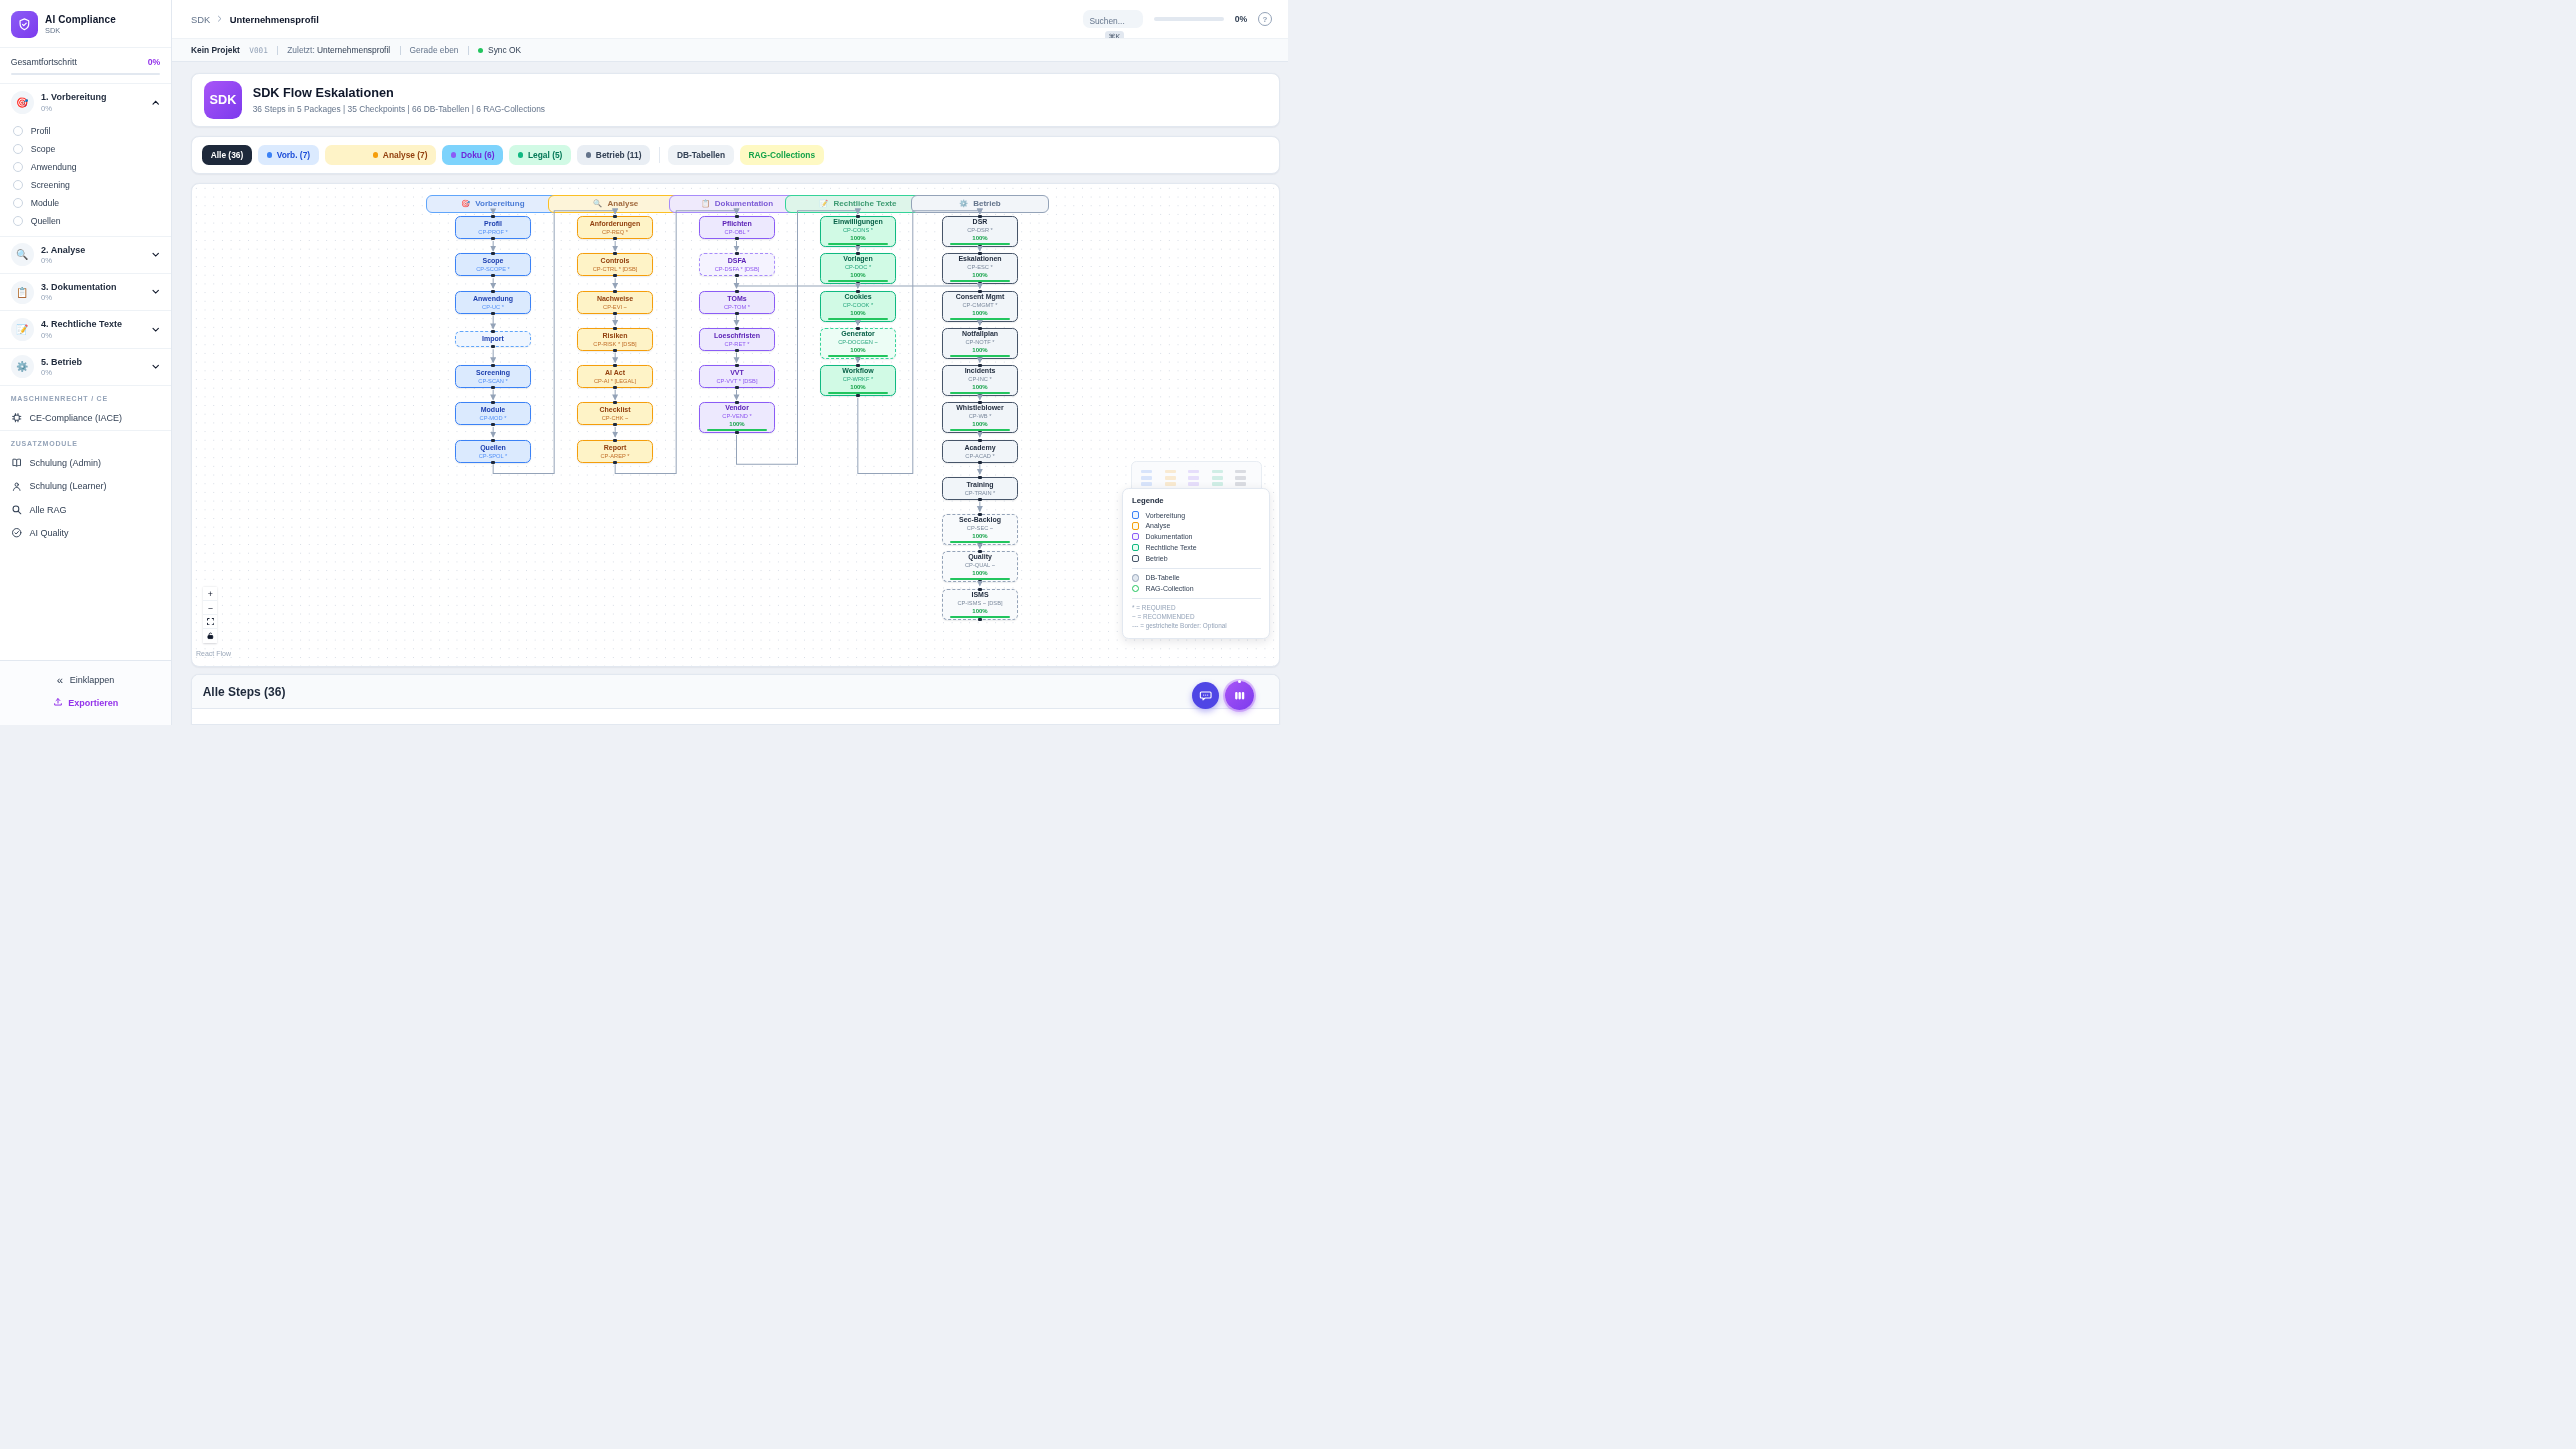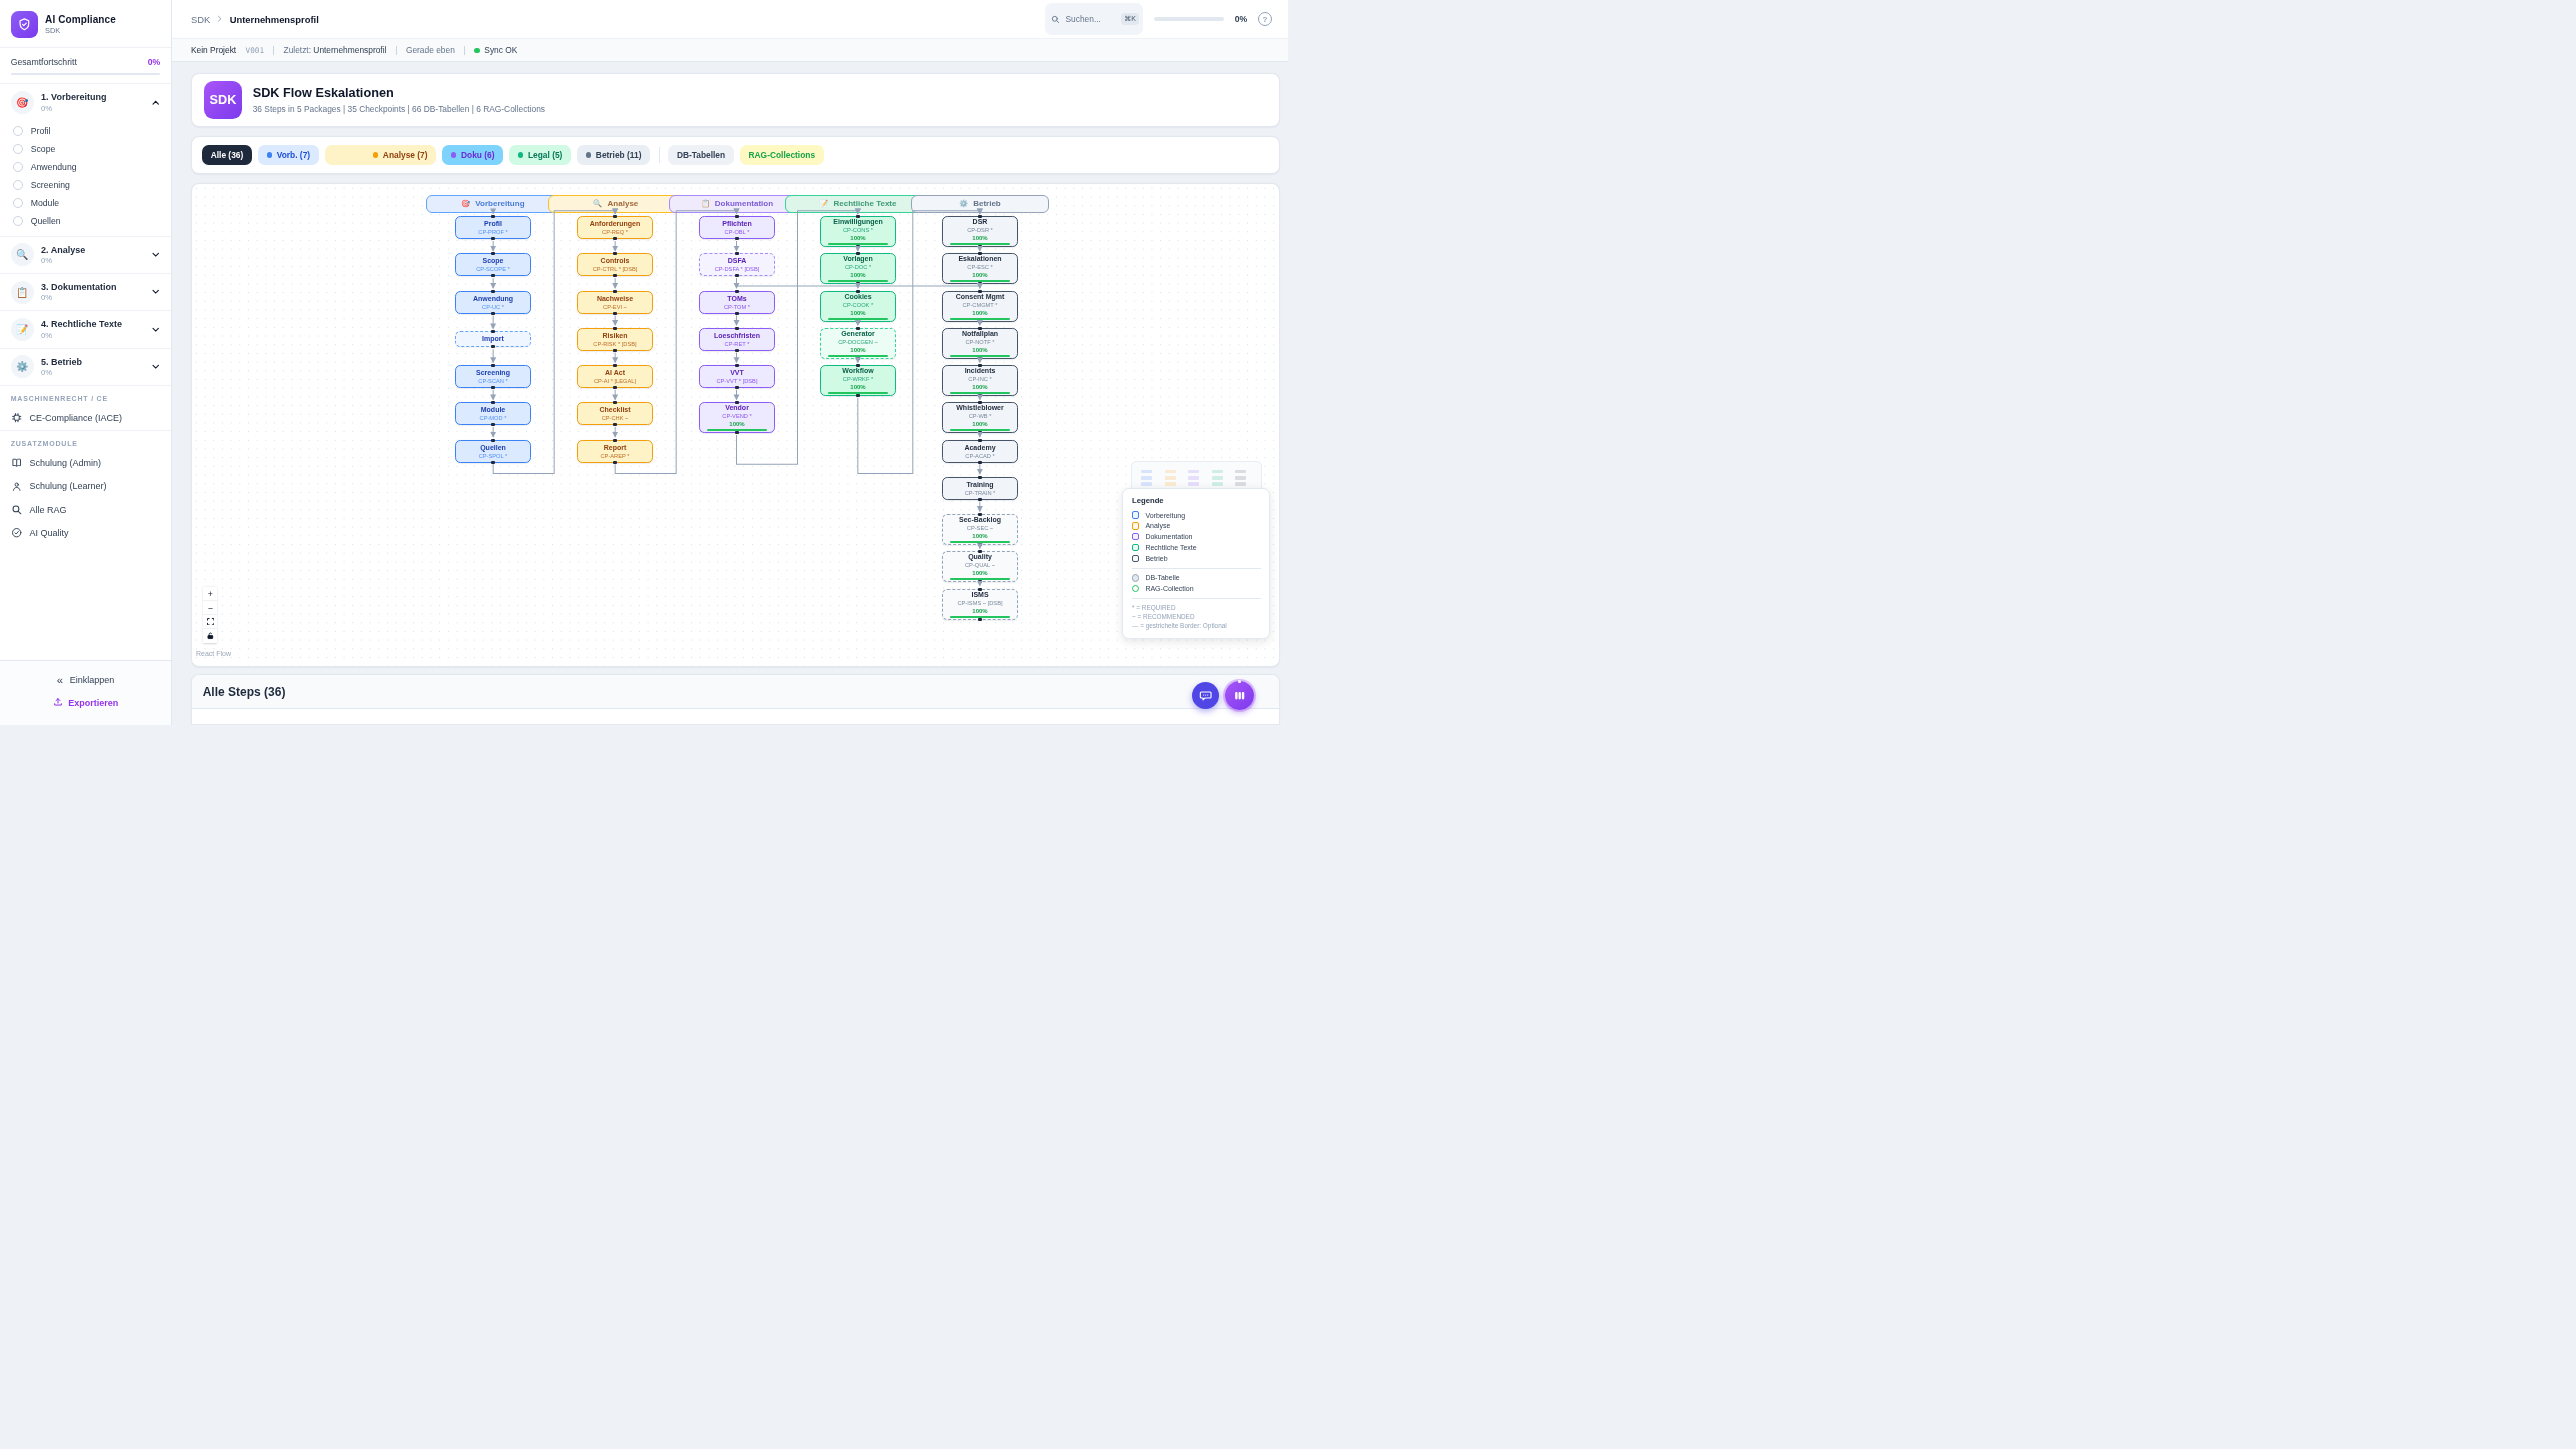--- a/index.html
+++ b/index.html
@@ -38,31 +38,31 @@
   .export-row { display:flex; align-items:center; justify-content:center; gap:5.4px; padding:5.4px; font-size:9px; color:#9333ea; font-weight:bold; cursor:pointer; }
 
   
   .main { flex:1; display:flex; flex-direction:column; position:relative; }
   .topbar { height:40px; background:#fff; display:flex; align-items:center; padding:0 16px 0 19px; }
   .crumb { display:flex; align-items:center; gap:6px; font-size:9.4px; }
   .crumb-root { color:#64748b; }
   .crumb-sep { color:#94a3b8; display:flex; }
   .crumb-cur { color:#0f172a; font-weight:bold; }
   .topbar-right { margin-left:auto; display:flex; align-items:center; gap:10.7px; }
-  .search-box { display:flex; align-items:center; gap:5.4px; background:#f1f5f9; border-radius:6.7px; height:32px; padding:0 4px 0 6.7px; cursor:text; }
+  .search-box { display:flex; align-items:center; gap:5.4px; background:#f1f5f9; border-radius:6.7px; height:18px; padding:0 4px 0 6.7px; cursor:text;flex-direction:column; }
   .search-box svg { color:#64748b; }
   .search-input { border:none; outline:none; background:transparent; width:50px; font-size:8.4px; color:#334155; font-family:"Liberation Sans",sans-serif; }
   .search-input::placeholder { color:#64748b; }
   .kbd { background:#e2e8f0; color:#475569; border-radius:3.4px; font-size:7px; padding:2px 3.4px; }
   .hdr-track { width:70px; height:4.7px; border-radius:2.7px; background:#e2e8f0; }
   .hdr-pct { font-size:8.7px; font-weight:bold; color:#334155; }
   .help-ic { width:14px; height:14px; border-radius:50%; border:1.1px solid #94a3b8; color:#94a3b8; font-size:8px; font-weight:bold; display:flex; align-items:center; justify-content:center; cursor:pointer; }
 
   .statusbar { height:25px; background:#f8fafc; border-top:0.7px solid #eef2f6; border-bottom:0.7px solid #e2e8f0; display:flex; align-items:center; gap:9.4px; padding:0 19px; font-size:8.4px; }
-  .st-project { color:#1e293b; font-weight:normal; }
+  .st-project { color:#1e293b; font-weight:bold; }
   .st-version { color:#94a3b8; font-family:"DejaVu Sans Mono",monospace; font-size:7.7px; }
   .st-div { width:0.7px; height:9.4px; background:#cbd5e1; }
   .st-muted { color:#64748b; }
   .st-val { color:#334155; }
   .sync { display:flex; align-items:center; gap:4.7px; color:#334155; }
   .sync-dot { width:5.4px; height:5.4px; border-radius:50%; background:#22c55e; }
 
   .content { flex:1; padding:10.7px 8px 0 19px; position:relative; }
   .card { background:#fff; border:0.7px solid #e2e8f0; border-radius:8px; box-shadow:0 0.7px 1.3px rgba(15,23,42,.05); }
   .hero { display:flex; align-items:center; gap:10.7px; padding:7.4px 12px; height:54px; }

